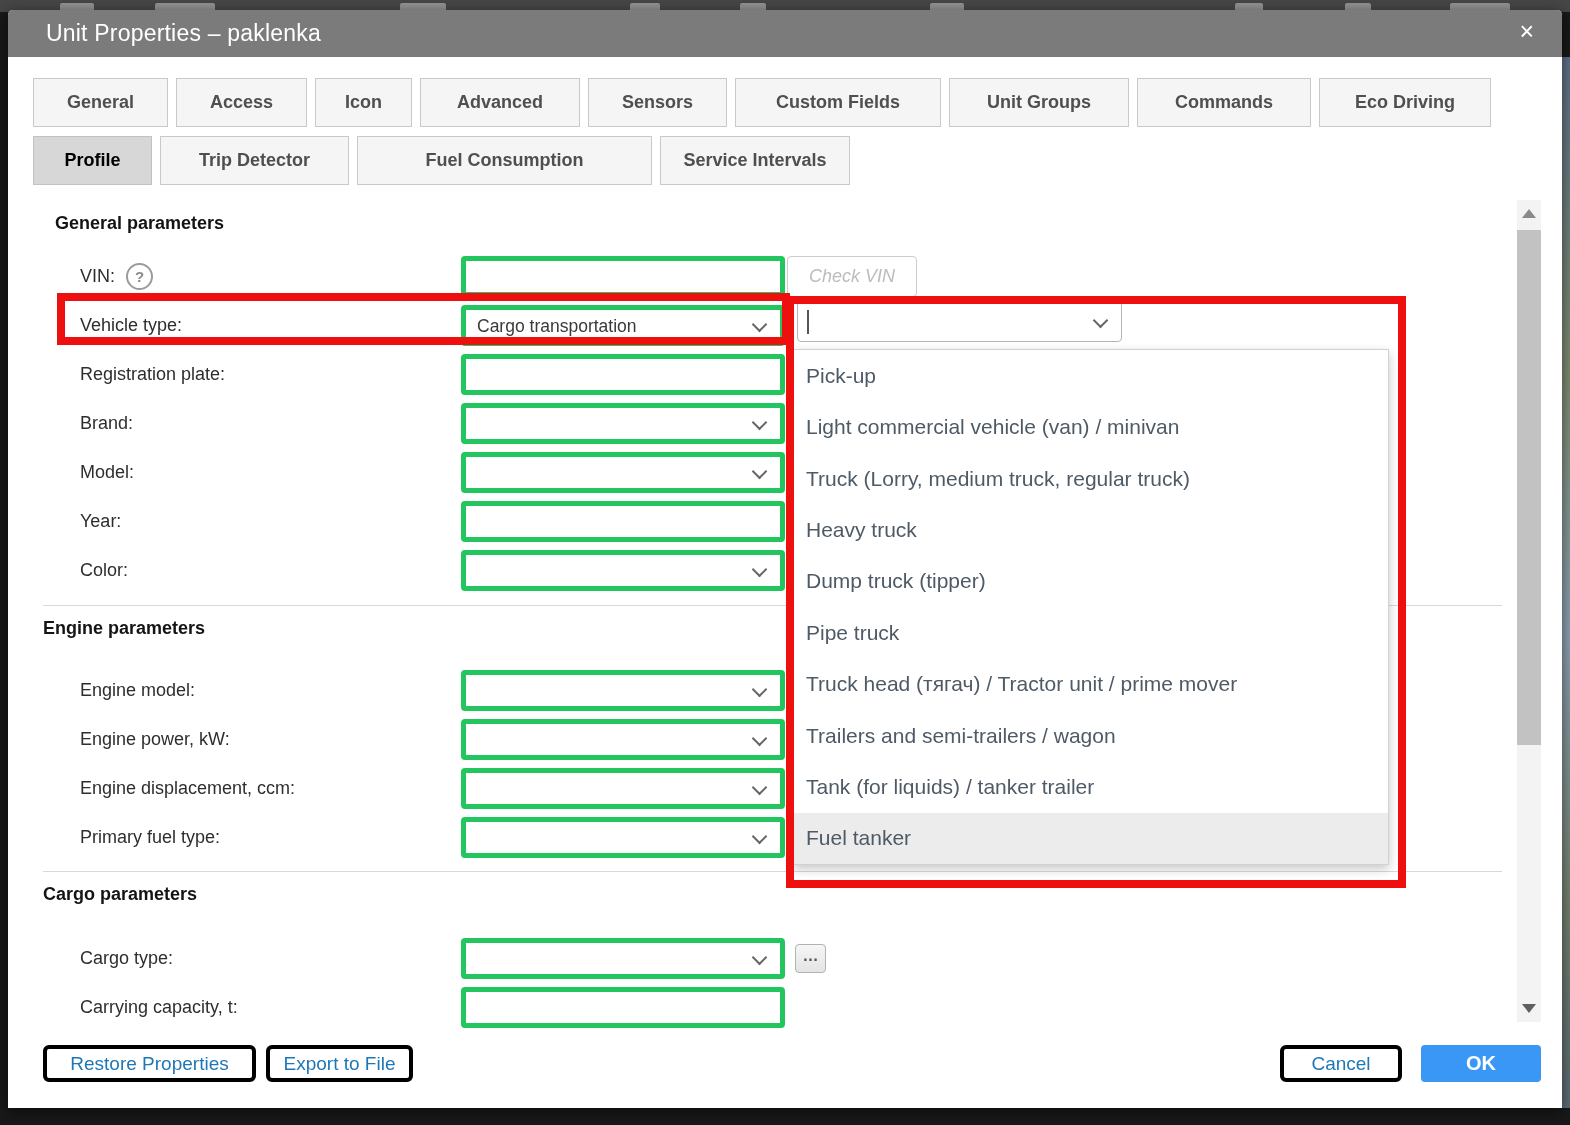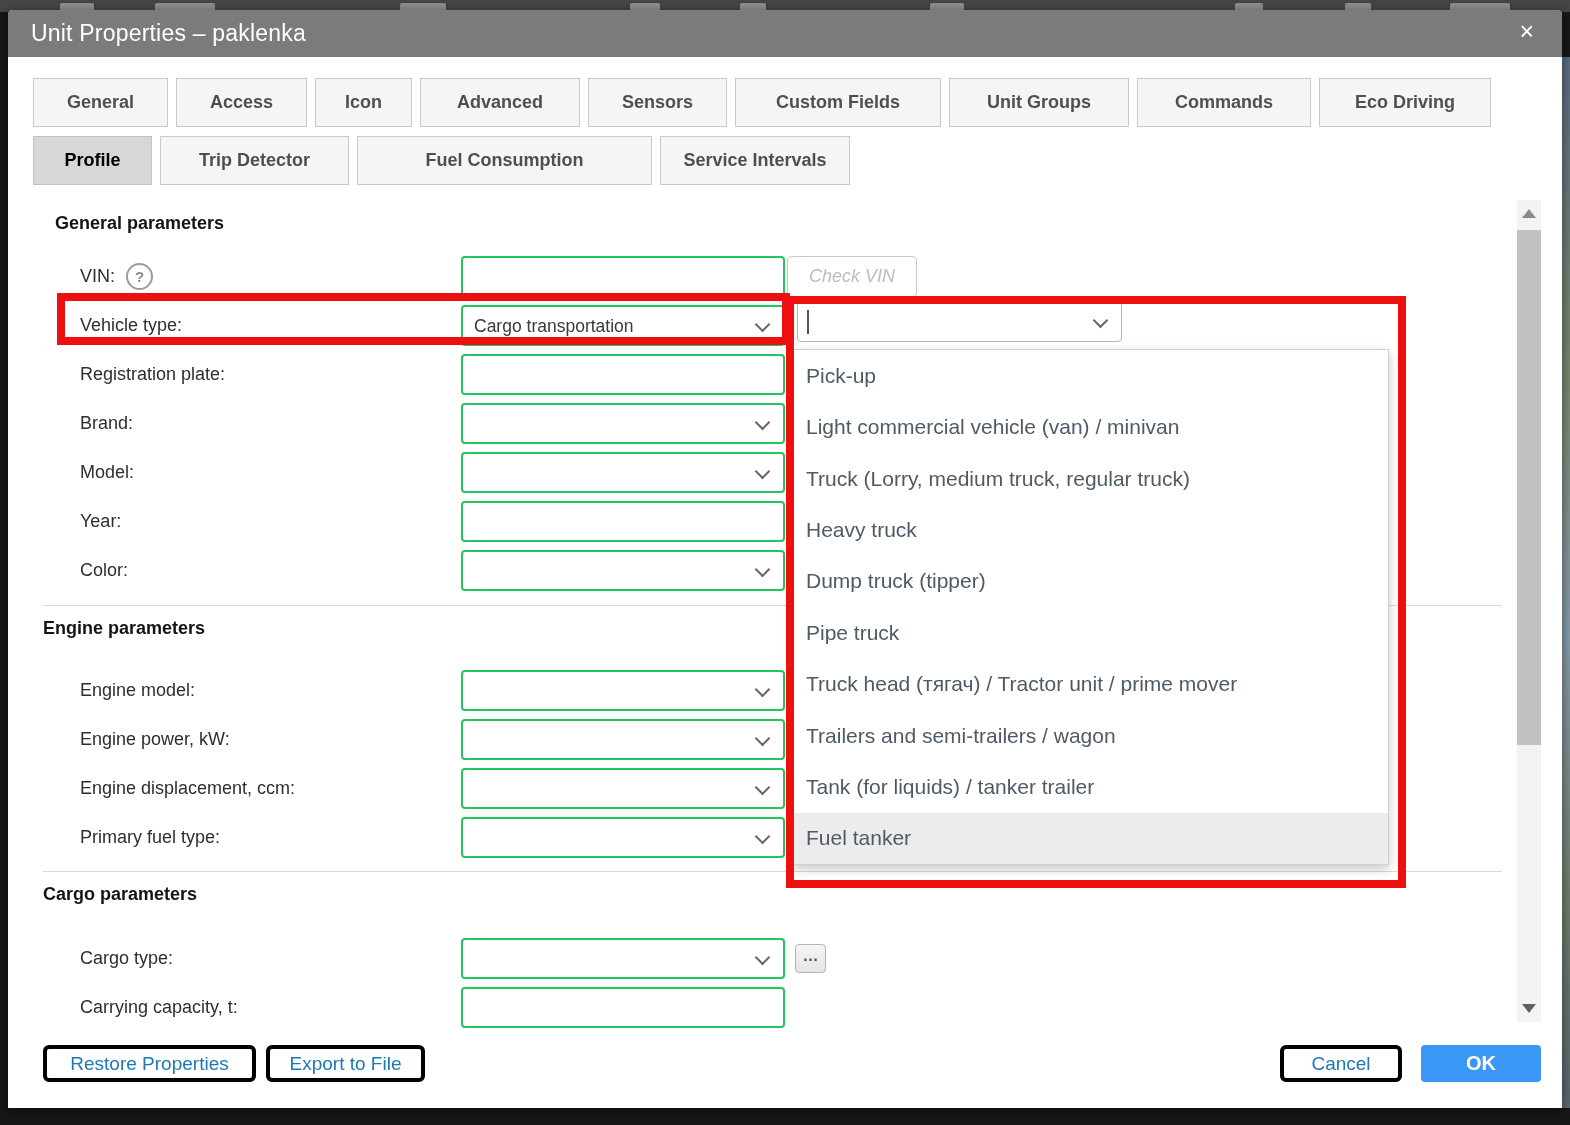--- a/index.html
+++ b/index.html
@@ -12,21 +12,21 @@
   
   .top-strip{position:absolute;top:0;left:0;right:0;height:12px;background:#464646;}
   .top-strip .frag{position:absolute;top:3px;height:9px;background:#929292;border-radius:2px;}
   .right-strip{position:absolute;top:57px;right:0;width:8px;bottom:17px;
     background:linear-gradient(#5d7086,#7d8a6f 30%,#8aa0b0 55%,#74806f 80%,#5b6a72);}
   
   .dialog{position:absolute;left:8px;top:10px;width:1554px;height:1098px;background:#fff;
     border-radius:5px 5px 0 0;box-shadow:0 3px 14px rgba(0,0,0,.55);}
   .titlebar{position:absolute;left:0;top:0;right:0;height:47px;background:var(--titlebar,#7b7b7b);
     border-radius:5px 5px 0 0;display:flex;align-items:center;}
-  .title{color:#fff;font-size:23px;padding-left:23px;letter-spacing:.2px;}
+  .title{color:#fff;font-size:23px;padding-left:38px;letter-spacing:.2px;}
   .close{position:absolute;right:28px;top:9px;color:#fff;font-size:25px;cursor:pointer;line-height:1;}
   
   .tabs{position:absolute;left:0;top:47px;width:100%;height:143px;padding:21px 0 0 25px;box-sizing:border-box;}
   .tab-row{display:flex;gap:8px;margin-bottom:9px;}
   .tab{height:49px;box-sizing:border-box;border:1px solid #c9c9c9;background:#f5f5f5;color:#4f4f4f;
     font-weight:bold;font-size:18px;display:flex;align-items:center;justify-content:center;cursor:pointer;}
   .tab.active{background:var(--tab-active-bg,#d7d7d7);color:#000;border-color:#c2c2c2;}
   .r1 .tab:nth-child(1){width:135px}.r1 .tab:nth-child(2){width:131px}.r1 .tab:nth-child(3){width:97px}
   .r1 .tab:nth-child(4){width:160px}.r1 .tab:nth-child(5){width:139px}.r1 .tab:nth-child(6){width:206px}
   .r1 .tab:nth-child(7){width:180px}.r1 .tab:nth-child(8){width:174px}.r1 .tab:nth-child(9){width:172px}
@@ -37,38 +37,38 @@
   .section-h{font-size:18px;line-height:21px;font-weight:bold;color:#141414;}
   .h-general{margin:13px 0 18px 12px;}
   .h-engine{margin:12px 0 27px 0;}
   .h-cargo{margin:12px 0 29px 0;}
   .divider{border-top:1px solid #d9d9d9;height:0;}
   .d1{margin-top:10px;} .d2{margin-top:9px;}
   .row{height:49px;display:flex;align-items:center;padding-left:37px;}
   .lbl{width:381px;flex-shrink:0;font-size:18px;color:#2e2e2e;display:flex;align-items:center;gap:11px;}
   .help{width:23px;height:23px;border:2px solid #9b9b9b;border-radius:50%;color:#8a8a8a;
     font-size:15px;font-weight:bold;display:flex;align-items:center;justify-content:center;cursor:pointer;}
-  .field{width:324px;height:41px;box-sizing:border-box;border:2px solid #22c55e;border-radius:4px;background:#fff;}
+  .field{width:324px;height:41px;box-sizing:border-box;border:5px solid #22c55e;border-radius:4px;background:#fff;}
   input.field{font-size:17px;padding:0 11px;color:#333;outline:none;font-family:inherit;}
   .combo{position:relative;cursor:pointer;}
   .combo-value{position:absolute;left:11px;top:50%;transform:translateY(-50%);font-size:17.5px;color:#3a3a3a;white-space:nowrap;}
   .chevron{position:absolute;right:15px;top:50%;width:9px;height:9px;margin-top:-7px;
     border-right:2px solid #666;border-bottom:2px solid #666;transform:rotate(45deg);}
   .check-vin{margin-left:2px;width:130px;height:41px;border:1px solid #ccc;border-radius:4px;background:#fff;
     color:#bcbcbc;font-size:18px;font-family:inherit;font-style:italic;}
   .more-btn{margin-left:10px;width:31px;height:29px;border:1px solid #b3b3b3;border-radius:4px;
     background:linear-gradient(#f6f6f6,#e4e4e4);color:#555;font-size:16px;font-weight:bold;
     display:flex;align-items:center;justify-content:center;cursor:pointer;padding-bottom:6px;box-sizing:border-box;}
   
   .footer{position:absolute;left:0;top:1035px;width:1554px;height:37px;padding:0 21px 0 35px;
     box-sizing:border-box;display:flex;align-items:center;}
   .btn{height:37px;box-sizing:border-box;border:4px solid #000000;border-radius:6px;background:#fff;
     color:var(--link-blue,#1f78b5);font-size:19px;font-family:inherit;display:flex;align-items:center;
     justify-content:center;cursor:pointer;}
-  .btn-restore{width:213px;} .btn-export{width:159px;margin-left:10px;}
+  .btn-restore{width:213px;} .btn-export{width:147px;margin-left:10px;}
   .btn-cancel{width:122px;margin-left:auto;}
   .btn-ok{width:120px;margin-left:19px;background:var(--accent-blue,#3b97f5);border:none;border-radius:4px;
     color:#fff;font-weight:bold;font-size:20px;}
   
   .scrollbar{position:absolute;left:1509px;top:190px;width:24px;height:822px;background:#f3f3f3;z-index:4;}
   .sb-up,.sb-down{position:absolute;left:5px;width:0;height:0;border-left:7px solid transparent;border-right:7px solid transparent;cursor:pointer;}
   .sb-up{top:9px;border-bottom:9px solid #8a8a8a;}
   .sb-down{bottom:9px;border-top:9px solid #5f5f5f;}
   .sb-thumb{position:absolute;left:0;top:30px;width:24px;height:515px;background:#c2c2c2;cursor:grab;}
   

